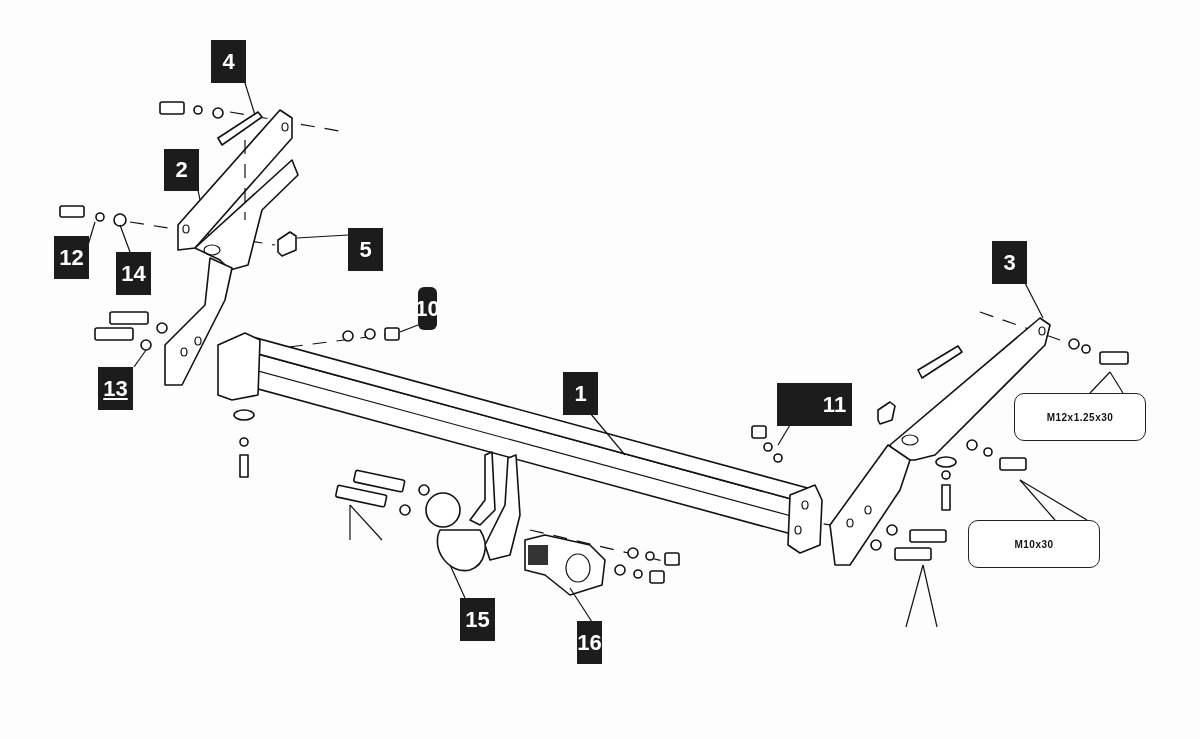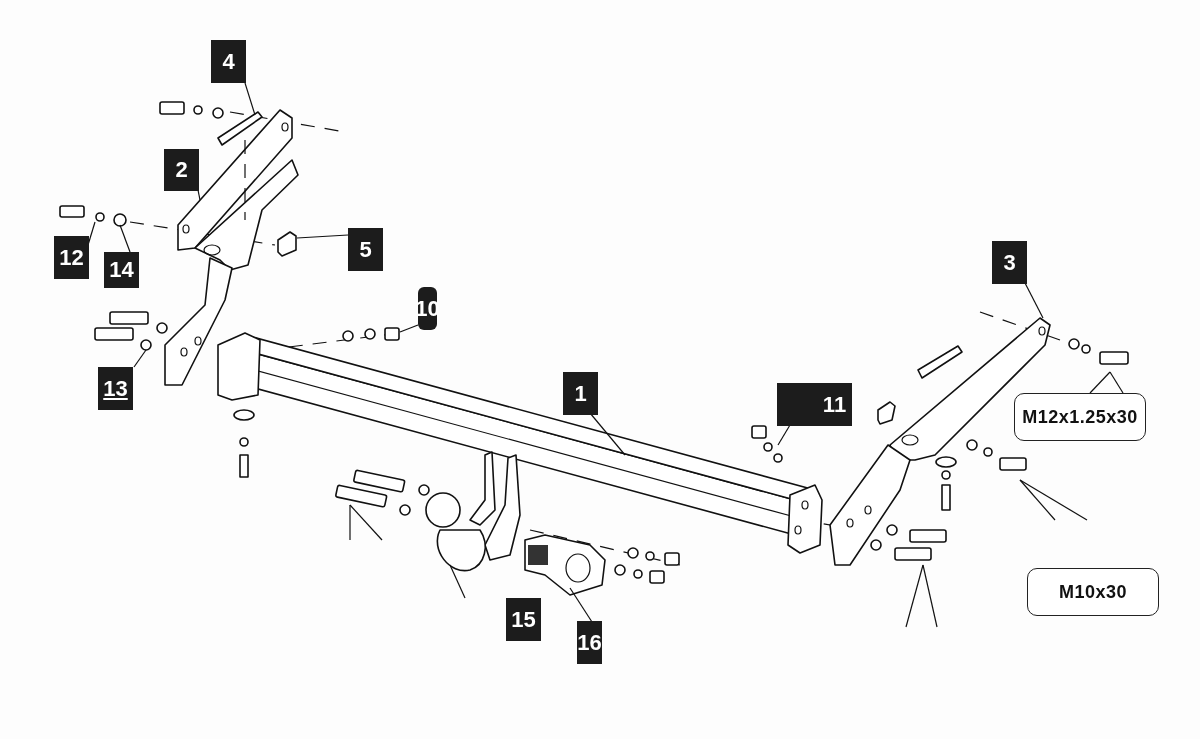--- a/index.html
+++ b/index.html
@@ -3,21 +3,21 @@
 <meta charset="utf-8">
 <style>
   html, body { margin:0; padding:0; background:#fdfdfd; }
   #stage { position:relative; width:1200px; height:739px; background:#fdfdfd; overflow:hidden; font-family:"Liberation Sans", sans-serif; }
   svg#drawing { position:absolute; left:0; top:0; }
   .part { fill:#fff; stroke:#111; stroke-width:1.6; stroke-linejoin:round; }
   .thin { fill:none; stroke:#111; stroke-width:1.2; }
   .dash { fill:none; stroke:#111; stroke-width:1.2; stroke-dasharray:14 10; }
   .leader { fill:none; stroke:#111; stroke-width:1.2; }
   .callout { position:absolute; background:#1c1c1c; color:#fff; font-weight:bold; font-size:22px; display:flex; align-items:center; justify-content:center; }
-  .spec { position:absolute; border:1.5px solid #222; border-radius:10px; background:#fff; font-weight:bold; font-size:18px; color:#111; display:flex; align-items:center; justify-content:center; letter-spacing:0.5px; }
+  .spec { position:absolute; border:1.5px solid #222; border-radius:10px; background:#fff; font-weight:bold; font-size:10px; color:#111; display:flex; align-items:center; justify-content:center; letter-spacing:0.5px; }
 </style>
 </head>
 <body>
 
 <div id="stage">
 <svg id="drawing" width="1200" height="739" viewBox="0 0 1200 739">
 
   <g>
     <line class="dash" x1="230" y1="112" x2="345" y2="132"></line>
     <line class="dash" x1="130" y1="222" x2="275" y2="245"></line>
@@ -145,24 +145,24 @@
     <line class="leader" x1="350" y1="505" x2="382" y2="540"></line>
     <line class="leader" x1="450" y1="565" x2="465" y2="598"></line>
     <line class="leader" x1="570" y1="588" x2="592" y2="622"></line>
   </g>
 </svg>
 
 <div class="callout" style="left:211px;top:40px;width:35px;height:43px;">4</div>
 <div class="callout" style="left:164px;top:149px;width:35px;height:42px;">2</div>
 <div class="callout" style="left:348px;top:228px;width:35px;height:43px;">5</div>
 <div class="callout" style="left:54px;top:236px;width:35px;height:43px;">12</div>
-<div class="callout" style="left:104px;top:252px;width:35px;height:36px;">14</div>
+<div class="callout" style="left:116px;top:252px;width:35px;height:43px;">14</div>
 <div class="callout" style="left:418px;top:287px;width:19px;height:43px;border-radius:6px;">10</div>
 <div class="callout" style="left:98px;top:367px;width:35px;height:43px;text-decoration:underline;">13</div>
 <div class="callout" style="left:563px;top:372px;width:35px;height:43px;">1</div>
 <div class="callout" style="left:777px;top:383px;width:35px;height:43px;padding-left:40px;">11</div>
 <div class="callout" style="left:992px;top:241px;width:35px;height:43px;">3</div>
-<div class="callout" style="left:460px;top:598px;width:35px;height:43px;margin-left:46px;">15</div>
+<div class="callout" style="left:460px;top:598px;width:35px;height:43px;">15</div>
 <div class="callout" style="left:577px;top:621px;width:25px;height:43px;">16</div>
 
 <div class="spec" style="left:1014px;top:393px;width:130px;height:46px;">M12x1.25x30</div>
-<div class="spec" style="left:1027px;top:520px;width:130px;height:46px;margin-top:48px;">M10x30</div>
+<div class="spec" style="left:968px;top:520px;width:130px;height:46px;">M10x30</div>
 </div>
 
 </body></html>

